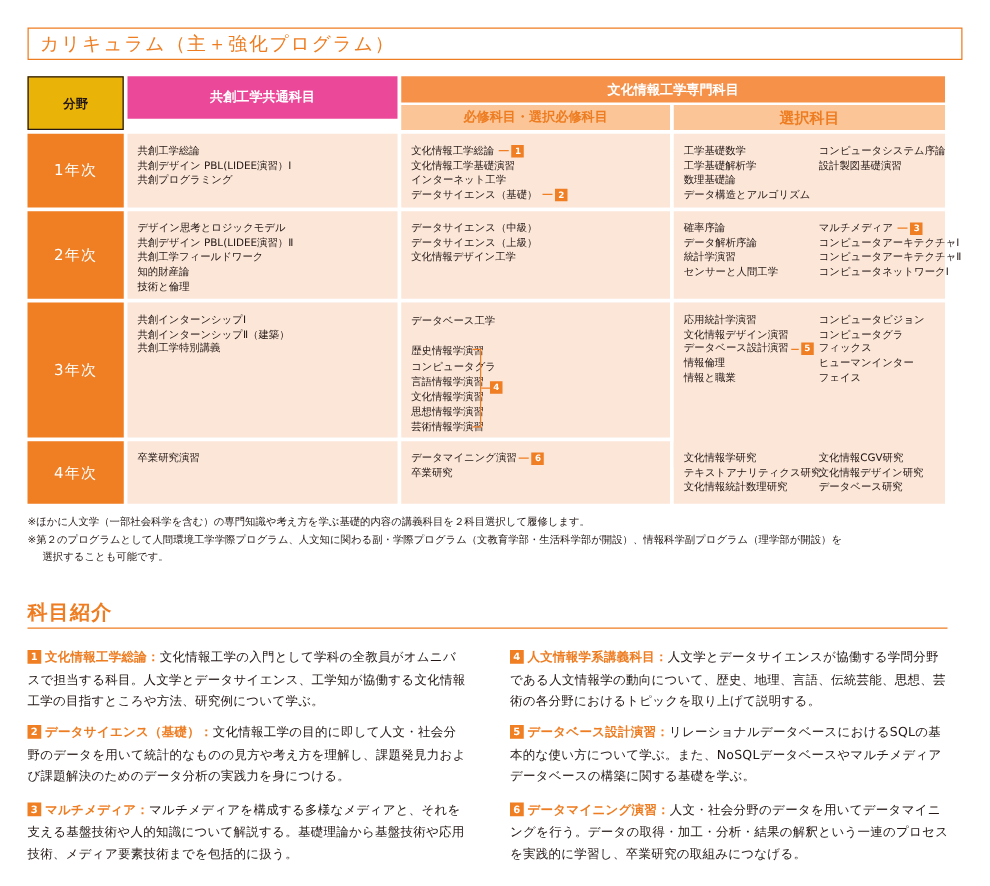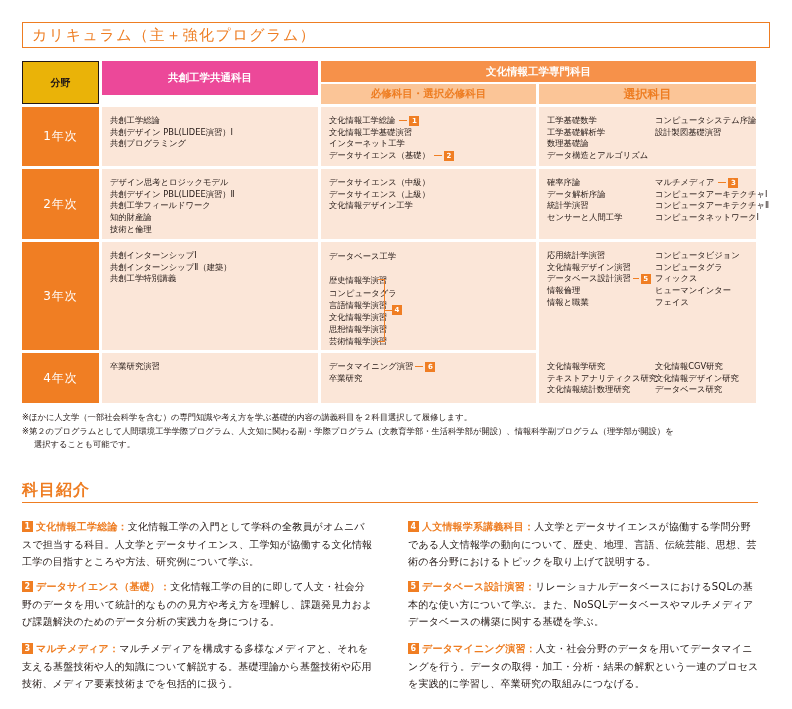--- a/index.html
+++ b/index.html
@@ -30,21 +30,21 @@
   .line { white-space:nowrap; display:block; }
   .two { display:flex; }
   .two > div { flex:0 0 auto; }
 
   .badge { display:inline-block; background:#f07e23; color:#fff; font-size:7px; font-weight:bold;
            width:10px; height:10px; line-height:10px; text-align:center; vertical-align:middle; margin-left:2px; }
   .dash { display:inline-block; width:8px; height:1px; background:#f07e23; vertical-align:middle; margin-left:4px; }
 
   .bracket { position:absolute; border:1px solid #f07e23; border-left:none; width:6px; }
   .notes { position:absolute; left:22px; top:410px; width:760px; font-size:8.3px; line-height:14px; }
-  .notes .indent { padding-left:12px;font-family:Liberation Mono, monospace; }
+  .notes .indent { padding-left:12px; }
 
   .sec-title { position:absolute; left:22px; top:480px; font-size:16px; color:#ee7d22; font-weight:bold; letter-spacing:1px; }
   .sec-rule { position:absolute; left:22px; top:502px; width:736px; height:1px; background:#ee7d22; }
 
   .intro { position:absolute; width:352px; font-size:10px; line-height:17.5px; letter-spacing:0.2px; }
   .intro .num { display:inline-block; background:#f07e23; color:#fff; font-size:8px; font-weight:bold;
                 width:11px; height:11px; line-height:11px; text-align:center; margin-right:3px; vertical-align:1px; }
   .intro .head { color:#ee7d22; font-weight:bold; }
 </style>
 </head>

